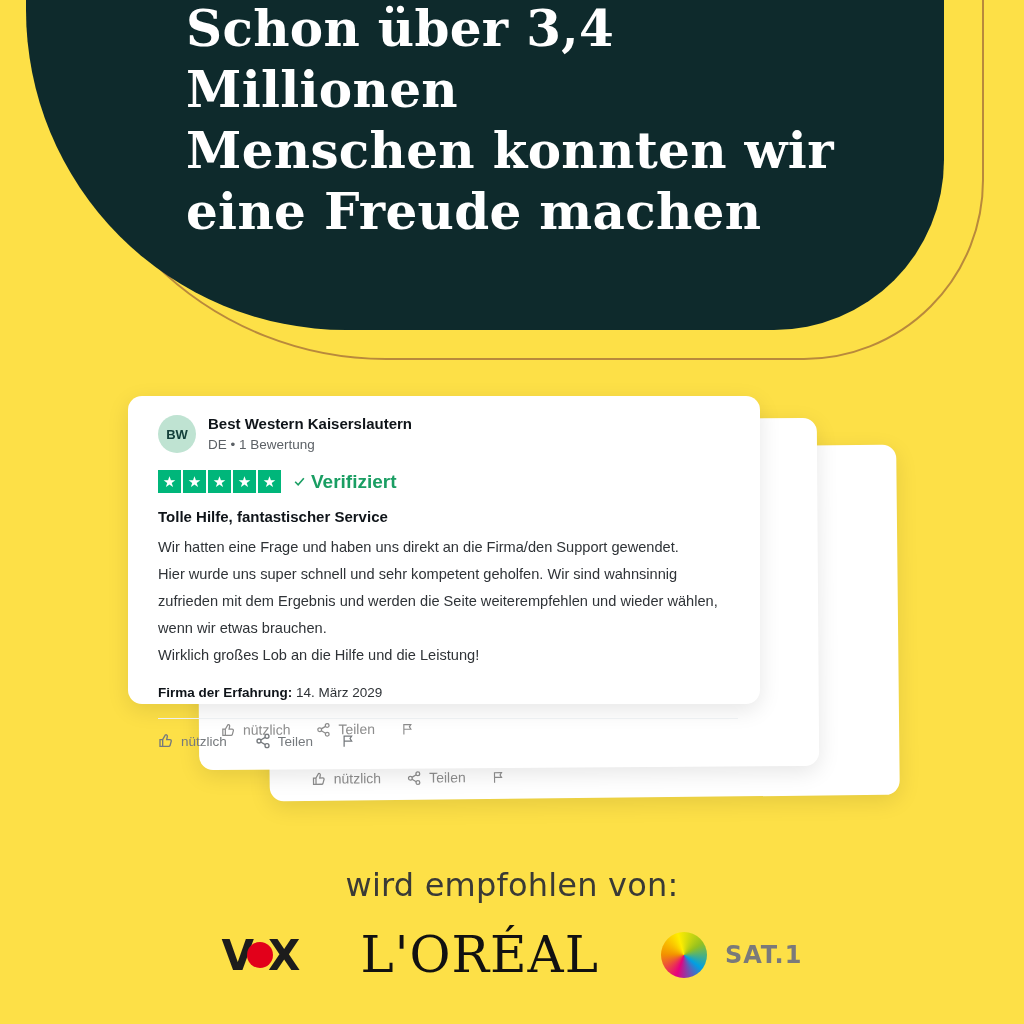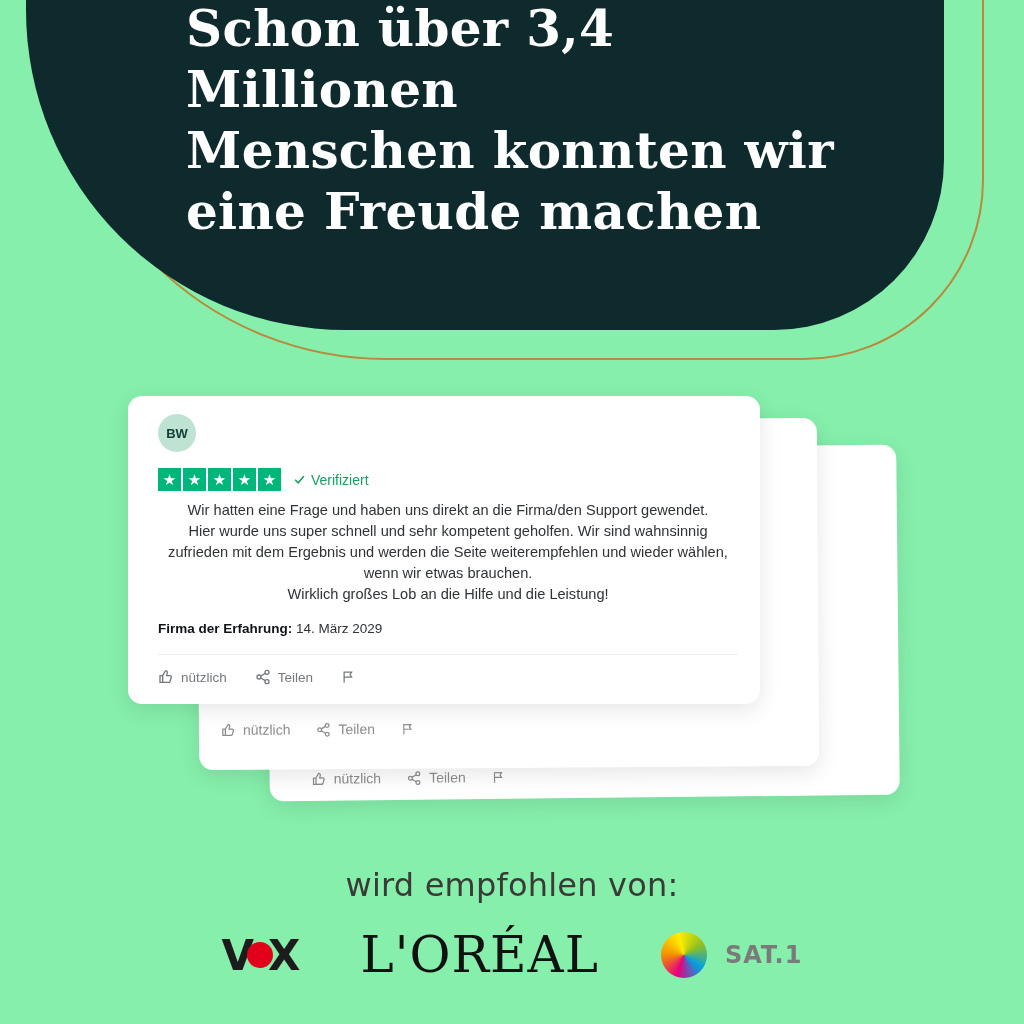--- a/index.html
+++ b/index.html
@@ -5,21 +5,21 @@
   * { box-sizing: border-box; margin: 0; padding: 0; }
   html, body {
     width: 1024px; height: 1024px;
     font-family: "Liberation Sans", sans-serif;
     background: #f4f0e4;
     overflow: hidden;
   }
   .stage {
     position: relative;
     width: 1024px; height: 1024px;
-    background: #86efac;
+    background: #fde047;
   }
 
   
   .hero-gold {
     position: absolute;
     left: 56px; top: -40px;
     width: 928px; height: 400px;
     border: 2px solid #b9893c;
     border-bottom-left-radius: 330px;
     border-bottom-right-radius: 180px;
@@ -108,27 +108,26 @@
   .rv-name { font-size: 15px; font-weight: 700; color: #0f1419; line-height: 1.3; }
   .rv-meta { font-size: 13.5px; color: #5c6166; line-height: 1.4; margin-top: 2px; }
 
   .rv-rating { display: flex; align-items: center; gap: 12px; margin-top: 16px; }
   .stars { display: flex; gap: 2px; }
   .star {
     width: 23px; height: 23px; background: #00b67a;
     display: flex; align-items: center; justify-content: center;
     color: #fff; font-size: 15px; line-height: 1;
   }
-  .verified { color: #1a9e63; font-size: 14px; display: inline-flex; align-items: center; gap: 5px; }
+  .verified { color: #1a9e63; font-size: 19px; display: inline-flex; align-items: center; gap: 5px; font-weight: bold; }
 
   .rv-title { margin-top: 15px; font-size: 15px; font-weight: 700; color: #0f1419; }
   .rv-body {
-    margin-top: 9px; font-size: 14.6px; line-height: 21px; color: #2f3337;
+    margin-top: 9px; font-size: 14.6px; line-height: 27px; color: #2f3337;
     white-space: pre-line;
-    text-align: center;
   }
   .rv-date { margin-top: 16px; font-size: 13.5px; color: #2f3337; }
   .rv-date b { color: #0f1419; }
 
   .rv-actions {
     margin-top: 18px; padding-top: 14px;
     border-top: 1px solid #eceff1;
     display: flex; align-items: center; gap: 28px;
     color: #75797d; font-size: 13.5px;
   }
@@ -226,38 +225,43 @@
               <path d="M5 21V4h12l-2.5 4L17 12H5"></path>
             </svg>
         </span>
       </div>
     </div>
 
     <div class="card card-front">
 
       <div class="rv-head">
         <div class="avatar">BW</div>
+        <div>
+          <div class="rv-name">Best Western Kaiserslautern</div>
+          <div class="rv-meta">DE • 1 Bewertung</div>
+        </div>
       </div>
 
       <div class="rv-rating">
         <div class="stars">
           <span class="star">★</span>
           <span class="star">★</span>
           <span class="star">★</span>
           <span class="star">★</span>
           <span class="star">★</span>
         </div>
         <span class="verified">
           <svg width="13" height="13" viewBox="0 0 24 24" fill="none" stroke="#1a9e63" stroke-width="3">
               <path d="M4 12.5l5.5 5.5L20 6"></path>
             </svg>
           <span>Verifiziert</span>
         </span>
       </div>
 
+      <div class="rv-title">Tolle Hilfe, fantastischer Service</div>
       <div class="rv-body">Wir hatten eine Frage und haben uns direkt an die Firma/den Support gewendet.
 Hier wurde uns super schnell und sehr kompetent geholfen. Wir sind wahnsinnig zufrieden mit dem Ergebnis und werden die Seite weiterempfehlen und wieder wählen, wenn wir etwas brauchen.
 Wirklich großes Lob an die Hilfe und die Leistung!</div>
 
       <div class="rv-date">
         <b>Firma der Erfahrung:</b>
         <span>14. März 2029</span>
       </div>
 
       <div class="rv-actions">

